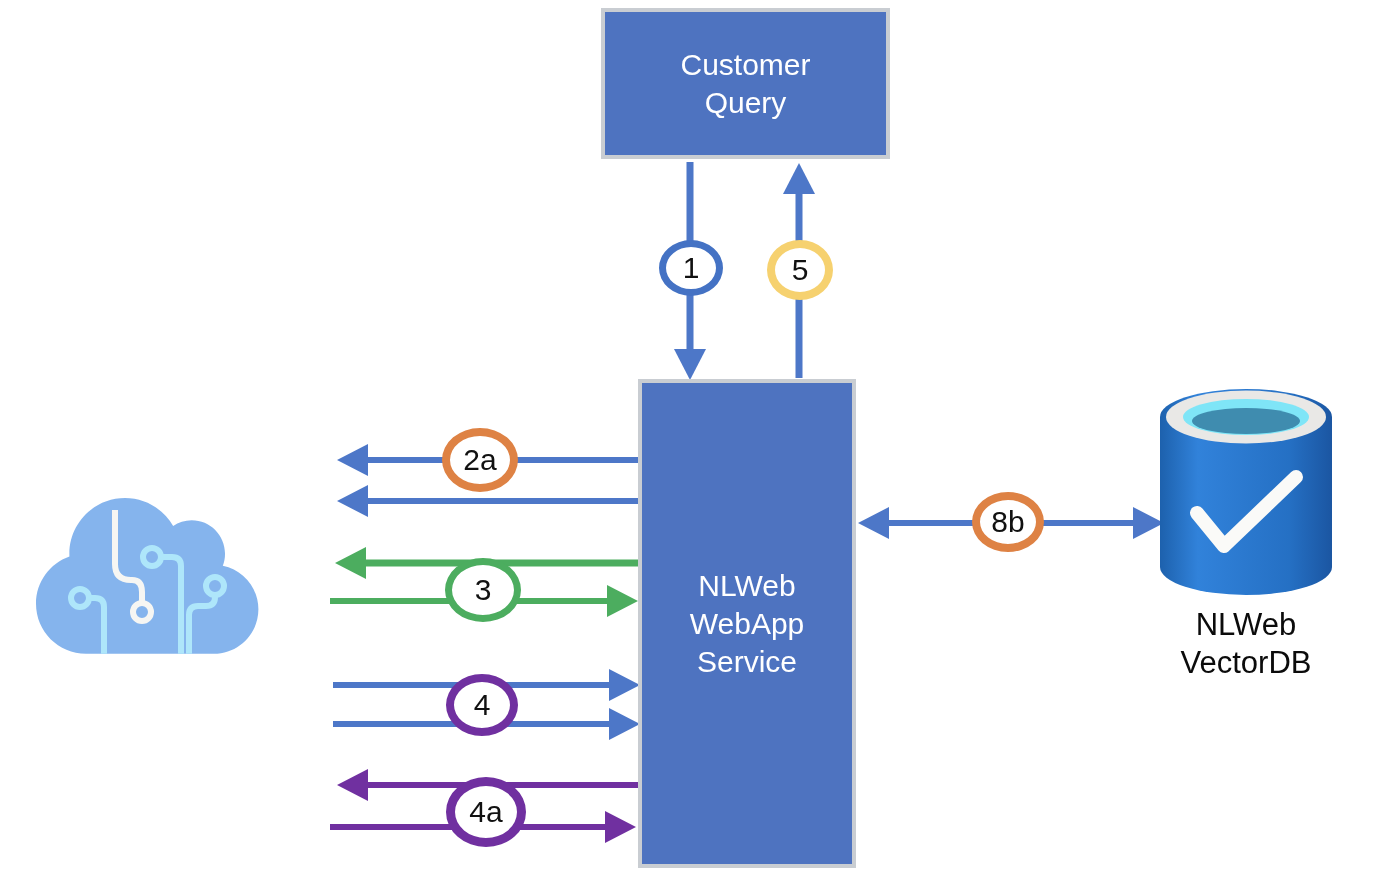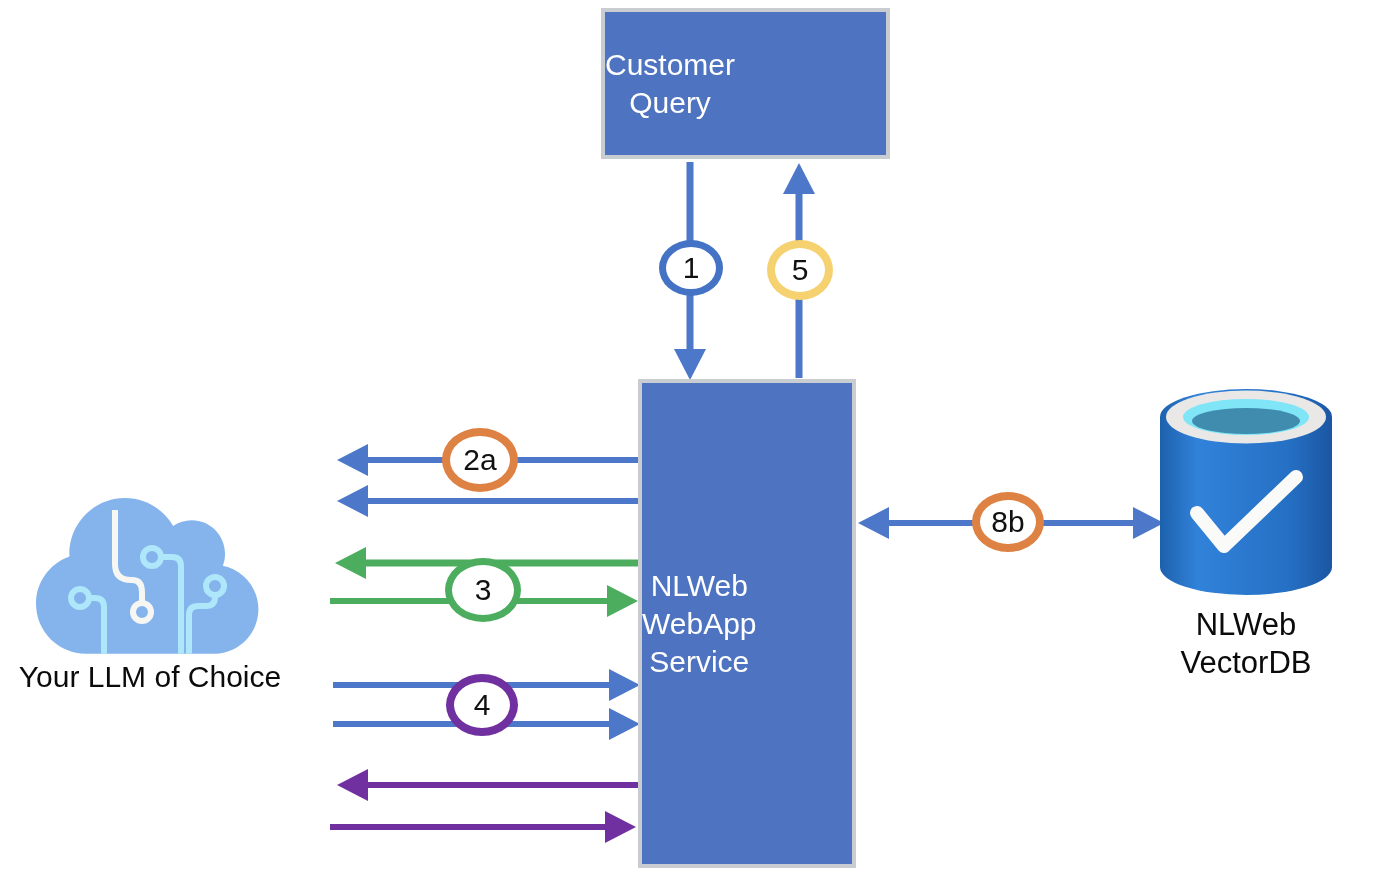--- a/index.html
+++ b/index.html
@@ -3,21 +3,21 @@
 <meta charset="utf-8">
 <style>
   html,body{margin:0;padding:0;background:#ffffff;}
   .canvas{
     position:relative;width:1376px;height:888px;background:#ffffff;overflow:hidden;
     font-family:"Liberation Sans",sans-serif;
   }
   .layer{position:absolute;left:0;top:0;}
   .node{
     position:absolute;background:#4E73C0;border:4px solid #C9CDD2;
-    display:flex;align-items:center;
+    display:flex;align-items:center;justify-content:center;
     color:#ffffff;font-size:30px;line-height:38px;text-align:center;
     white-space:pre-line;box-sizing:border-box;
   }
   .node-cq{left:601px;top:8px;width:289px;height:151px;}
   .node-nlweb{left:638px;top:379px;width:218px;height:489px;}
   .badge{
     position:absolute;background:#ffffff;border:8px solid #888;border-radius:50%;
     display:flex;align-items:center;justify-content:center;
     color:#111111;font-size:30px;box-sizing:border-box;
     transform:translate(-50%,-50%);
@@ -132,24 +132,24 @@
   <div class="node node-cq">
     <span>Customer
 Query</span>
   </div>
   <div class="node node-nlweb">
     <span>NLWeb
 WebApp
 Service</span>
   </div>
 
-  <div class="icon-label llm-label">Your LLM of Choice</div>
   <div class="icon-label db-label">NLWeb
 VectorDB</div>
 
   <div class="badge b1" style="border-color: rgb(68, 114, 196);">1</div>
   <div class="badge b5" style="border-color: rgb(246, 209, 111);">5</div>
   <div class="badge b2a" style="border-color: rgb(222, 130, 68);">2a</div>
   <div class="badge b2b" style="border-color: rgb(222, 130, 68);">8b</div>
   <div class="badge b3" style="border-color: rgb(76, 173, 95);">3</div>
   <div class="badge b4" style="border-color: rgb(112, 48, 160);">4</div>
+  <div class="badge b4a" style="border-color: rgb(112, 48, 160);">4a</div>
 
 </div>
 
 </body></html>

